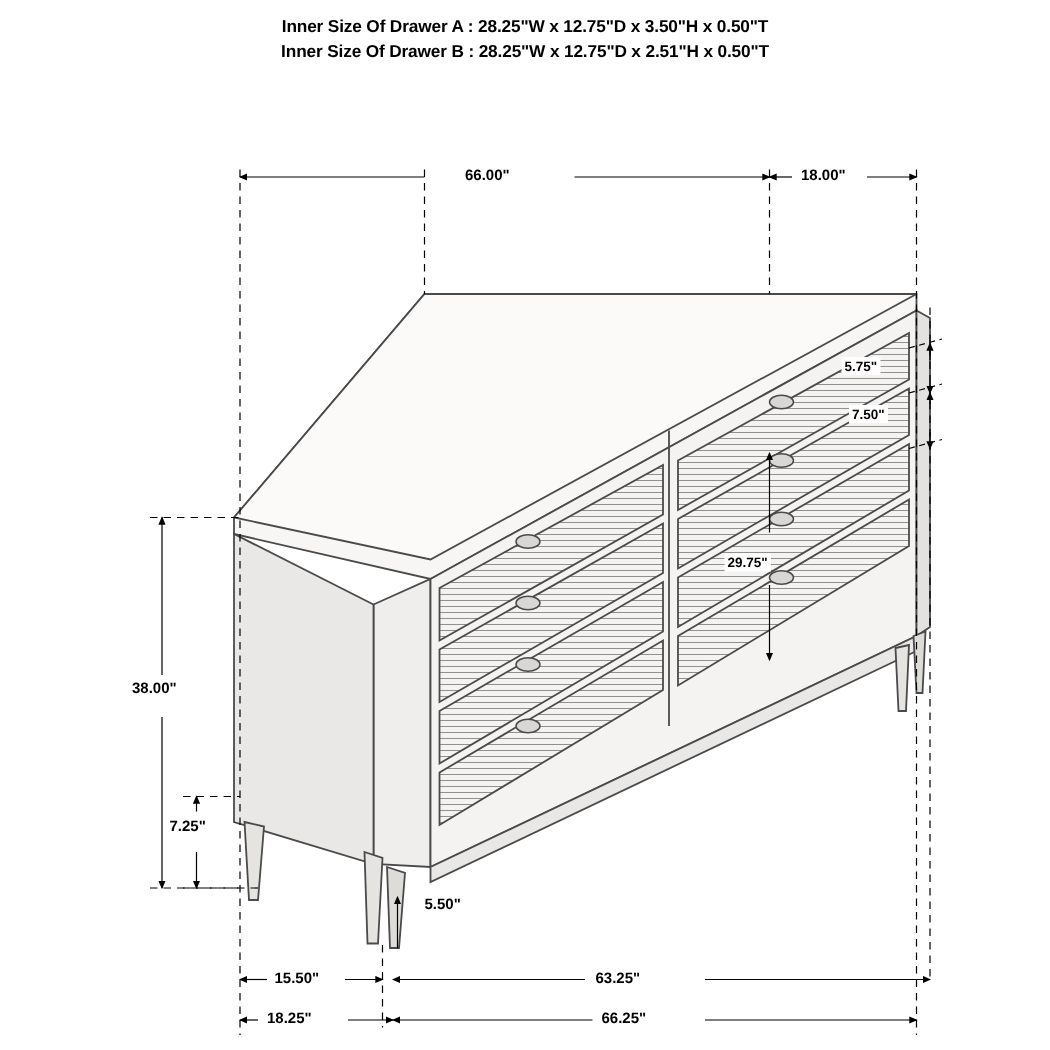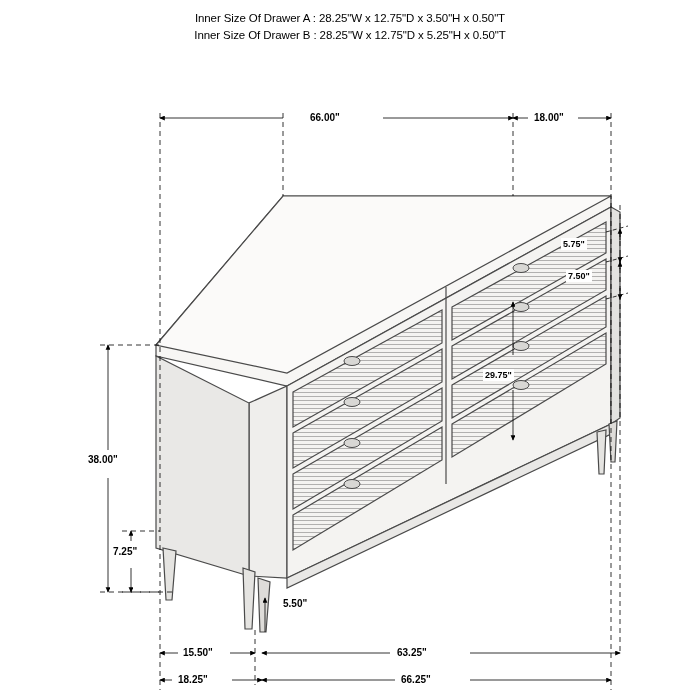--- a/index.html
+++ b/index.html
@@ -22,21 +22,21 @@
   }
   .header {
     position: absolute;
     top: 10px;
     left: 0;
     width: 700px;
     text-align: center;
   }
   .header .line {
     font-size: 11.5px;
-    font-weight: normal;
+    font-weight: bold;
     letter-spacing: -0.1px;
     line-height: 17px;
     color: #000;
   }
   svg.diagram {
     position: absolute;
     top: 0;
     left: 0;
     width: 700px;
     height: 700px;
@@ -55,21 +55,21 @@
     font-size: 9px;
   }
 </style>
 </head>
 <body>
 
 <div id="stage">
 
   <div class="header">
     <div class="line">Inner Size Of Drawer A : 28.25"W x 12.75"D x 3.50"H x 0.50"T</div>
-    <div class="line">Inner Size Of Drawer B : 28.25"W x 12.75"D x 5.25"H x 0.50"T</div>
+    <div class="line">Inner Size Of Drawer B : 28.25"W x 12.75"D x 2.51"H x 0.50"T</div>
   </div>
 
   <svg class="diagram" viewBox="0 0 700 700">
     <defs>
       <pattern id="ribs" width="4" height="4" patternUnits="userSpaceOnUse" patternTransform="rotate(90)">
         <line x1="0" y1="0" x2="0" y2="4" stroke="#6e6e6e" stroke-width="1"></line>
       </pattern>
       <marker id="arrowEnd" markerWidth="7" markerHeight="7" refX="6" refY="3" orient="auto">
         <path d="M0,0 L7,3 L0,6 z" fill="#000"></path>
       </marker>

